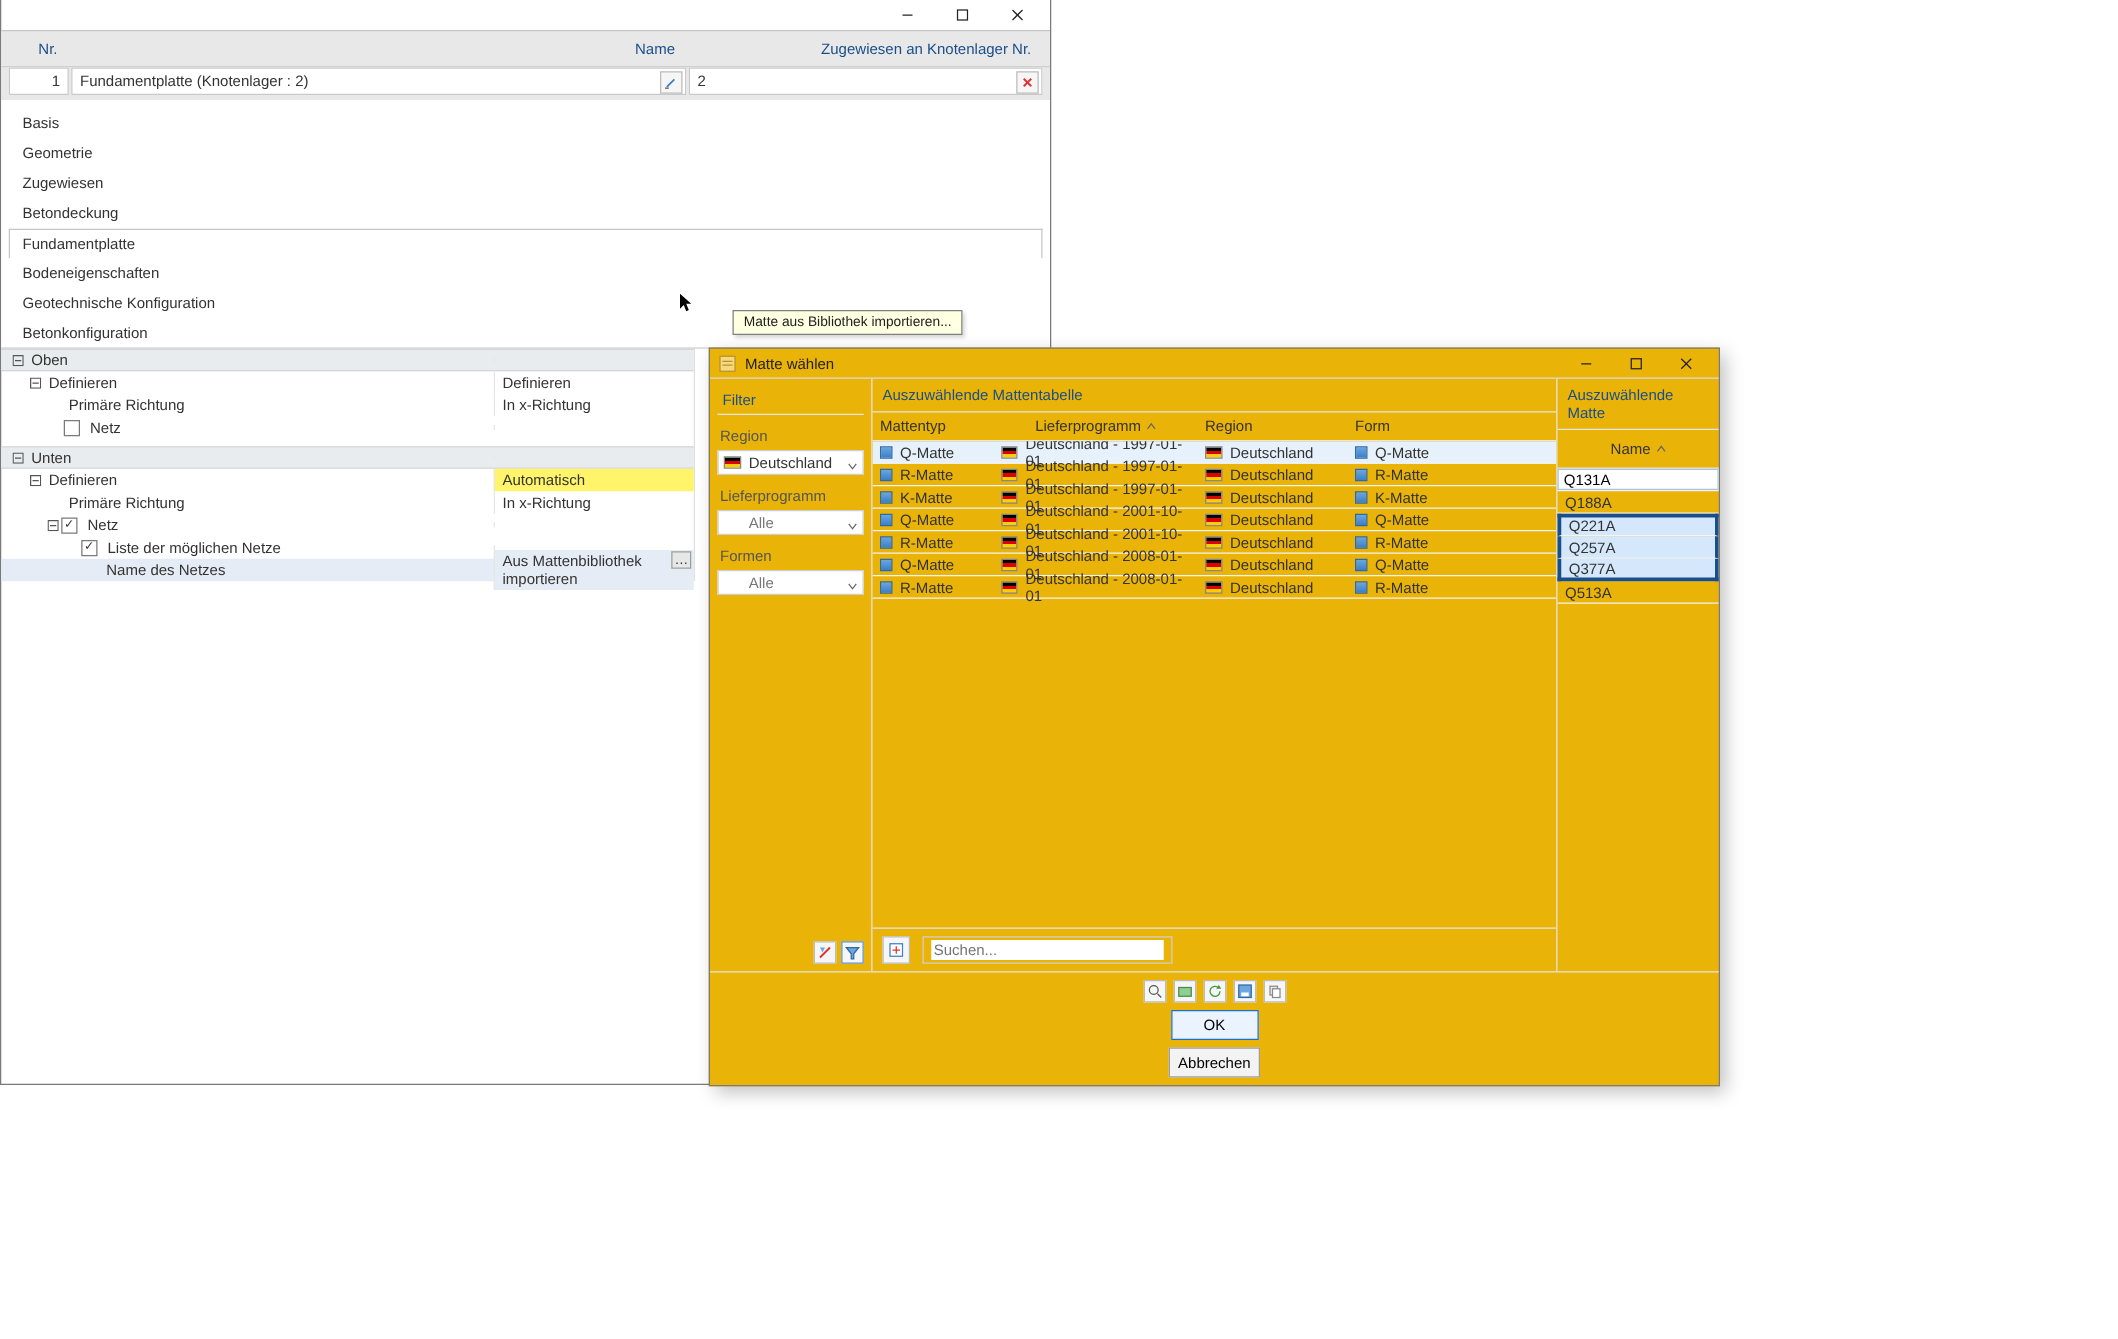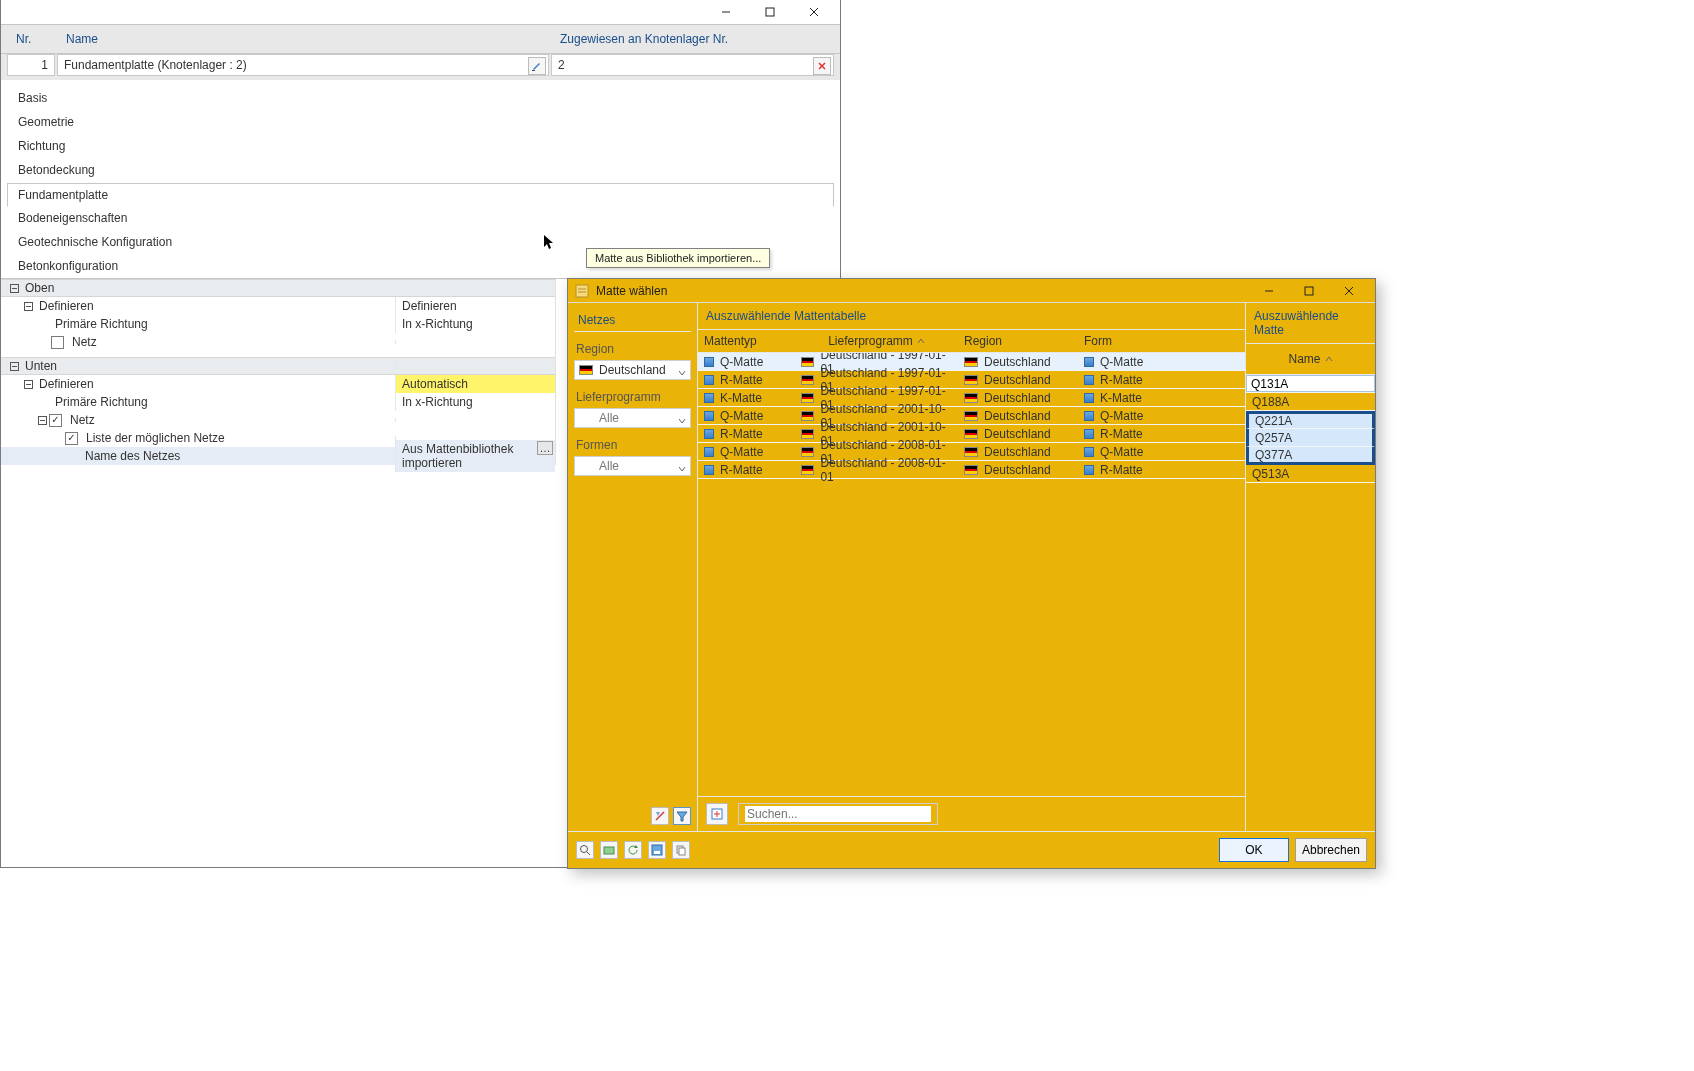--- a/index.html
+++ b/index.html
@@ -4,21 +4,21 @@
 <style>
   * { box-sizing: border-box; font-family: "Segoe UI", Tahoma, Arial, sans-serif; font-size: 12px; }
   body { margin: 0; background: #fff; width: 1694px; height: 1071px; position: relative; color:#333; }
 
   
   .main-window { position: absolute; left: 0; top: 0; width: 841px; height: 868px; border: 1px solid #7a7a7a; border-top: none; background: #fff; }
   .titlebar { height: 24px; display:flex; justify-content:flex-end; align-items:center; gap:0; padding-right:4px; }
   .win-btn { width: 44px; height: 20px; display:flex; align-items:center; justify-content:center; color:#222; cursor:pointer; }
   .win-btn svg { width:10px; height:10px; stroke:#222; stroke-width:1; fill:none; }
 
-  .header-row { display:flex; gap:2px; padding: 2px 6px; background:#e8e8e8; border-top:1px solid #c6c6c6; border-bottom:1px solid #c6c6c6; }
+  .header-row { display:flex; gap:2px; padding: 2px 6px; background:#e8e8e8; border-top:1px solid #c6c6c6; border-bottom:1px solid #c6c6c6;text-align:right; }
   .header-cell { background:#e8e8e8; padding:4px 8px; color:#1a4e8a; font-weight:400; border:1px solid transparent; }
   .header-nr { width:48px; }
   .header-name { flex: 0 0 492px; }
   .header-assigned { flex:1; position:relative; }
 
   .value-row { display:flex; gap:2px; padding: 0 6px 4px 6px; background:#e8e8e8; }
   .value-cell { background:#fff; border:1px solid #c9c9c9; padding:3px 6px; }
   .value-nr { width:48px; text-align:right; }
   .value-name { flex: 0 0 492px; position:relative; }
   .value-assigned { flex:1; position:relative; }
@@ -103,21 +103,21 @@
   .nrow input { width:100%; height:100%; border:1px solid #a7c4e2; padding:1px 4px; font-size:12px; }
   .nrow.band-sel { background:#d4e7fb; border-left:3px solid #1a4e8a; border-right:3px solid #1a4e8a; }
   .nrow.band-top { border-top:3px solid #1a4e8a; }
   .nrow.band-bot { border-bottom:3px solid #1a4e8a; }
 
   .search-row { display:flex; align-items:center; gap:10px; padding:6px 8px; border-top:1px solid #e6e6e6; }
   .search-row .icon-btn.square { width:22px; height:22px; }
   .search-box { flex:0 0 200px; border:1px solid #cfcfcf; height:22px; display:flex; align-items:center; padding:0 6px; color:#9a9a9a; }
   .search-box input { border:none; outline:none; width:100%; color:#333; }
 
-  .dialog-footer { display:flex; align-items:center; padding:6px 8px; gap:6px; border-top:1px solid #e6e6e6; }
+  .dialog-footer { display:flex; align-items:center; padding:6px 8px; gap:6px; border-top:1px solid #e6e6e6;flex-direction:column; }
   .footer-icons { display:flex; gap:6px; flex:1;}
   .btn { min-width:70px; height:24px; border:1px solid #9e9e9e; background:#f3f3f3; cursor:pointer; }
   .btn.primary { border:1px solid #1a6fd6; background:#eaf3fe; }
 
 </style>
 </head>
 <body>
 
 <div class="main-window">
   <div class="titlebar">
@@ -164,21 +164,21 @@
             <line x1="3" y1="3" x2="9" y2="9" stroke="#d33" stroke-width="1.5"></line>
             <line x1="9" y1="3" x2="3" y2="9" stroke="#d33" stroke-width="1.5"></line>
           </svg>
         </span>
     </div>
   </div>
 
   <div class="tabstrip" id="tabstrip">
       <div class="tab">Basis</div>
       <div class="tab">Geometrie</div>
-      <div class="tab">Richtung</div>
+      <div class="tab">Zugewiesen</div>
       <div class="tab">Betondeckung</div>
       <div class="tab active">Fundamentplatte</div>
       <div class="tab">Bodeneigenschaften</div>
       <div class="tab">Geotechnische Konfiguration</div>
       <div class="tab">Betonkonfiguration</div>
     </div>
 
   <div class="content-split">
     <div class="content-left">
 
@@ -295,21 +295,21 @@
         <svg viewBox="0 0 10 10">
           <line x1="1" y1="1" x2="9" y2="9"></line>
           <line x1="9" y1="1" x2="1" y2="9"></line>
         </svg>
       </div>
   </div>
 
   <div class="dialog-body">
 
     <div class="filter-panel">
-      <div class="panel-heading">Netzes</div>
+      <div class="panel-heading">Filter</div>
 
       <div class="flt-label">Region</div>
       <div class="combo">
         <span class="flag"></span>
         <span>Deutschland</span>
         <span class="caret"><svg viewBox="0 0 8 8">
               <polyline points="1,2 4,6 7,2"></polyline>
             </svg></span>
       </div>
 

